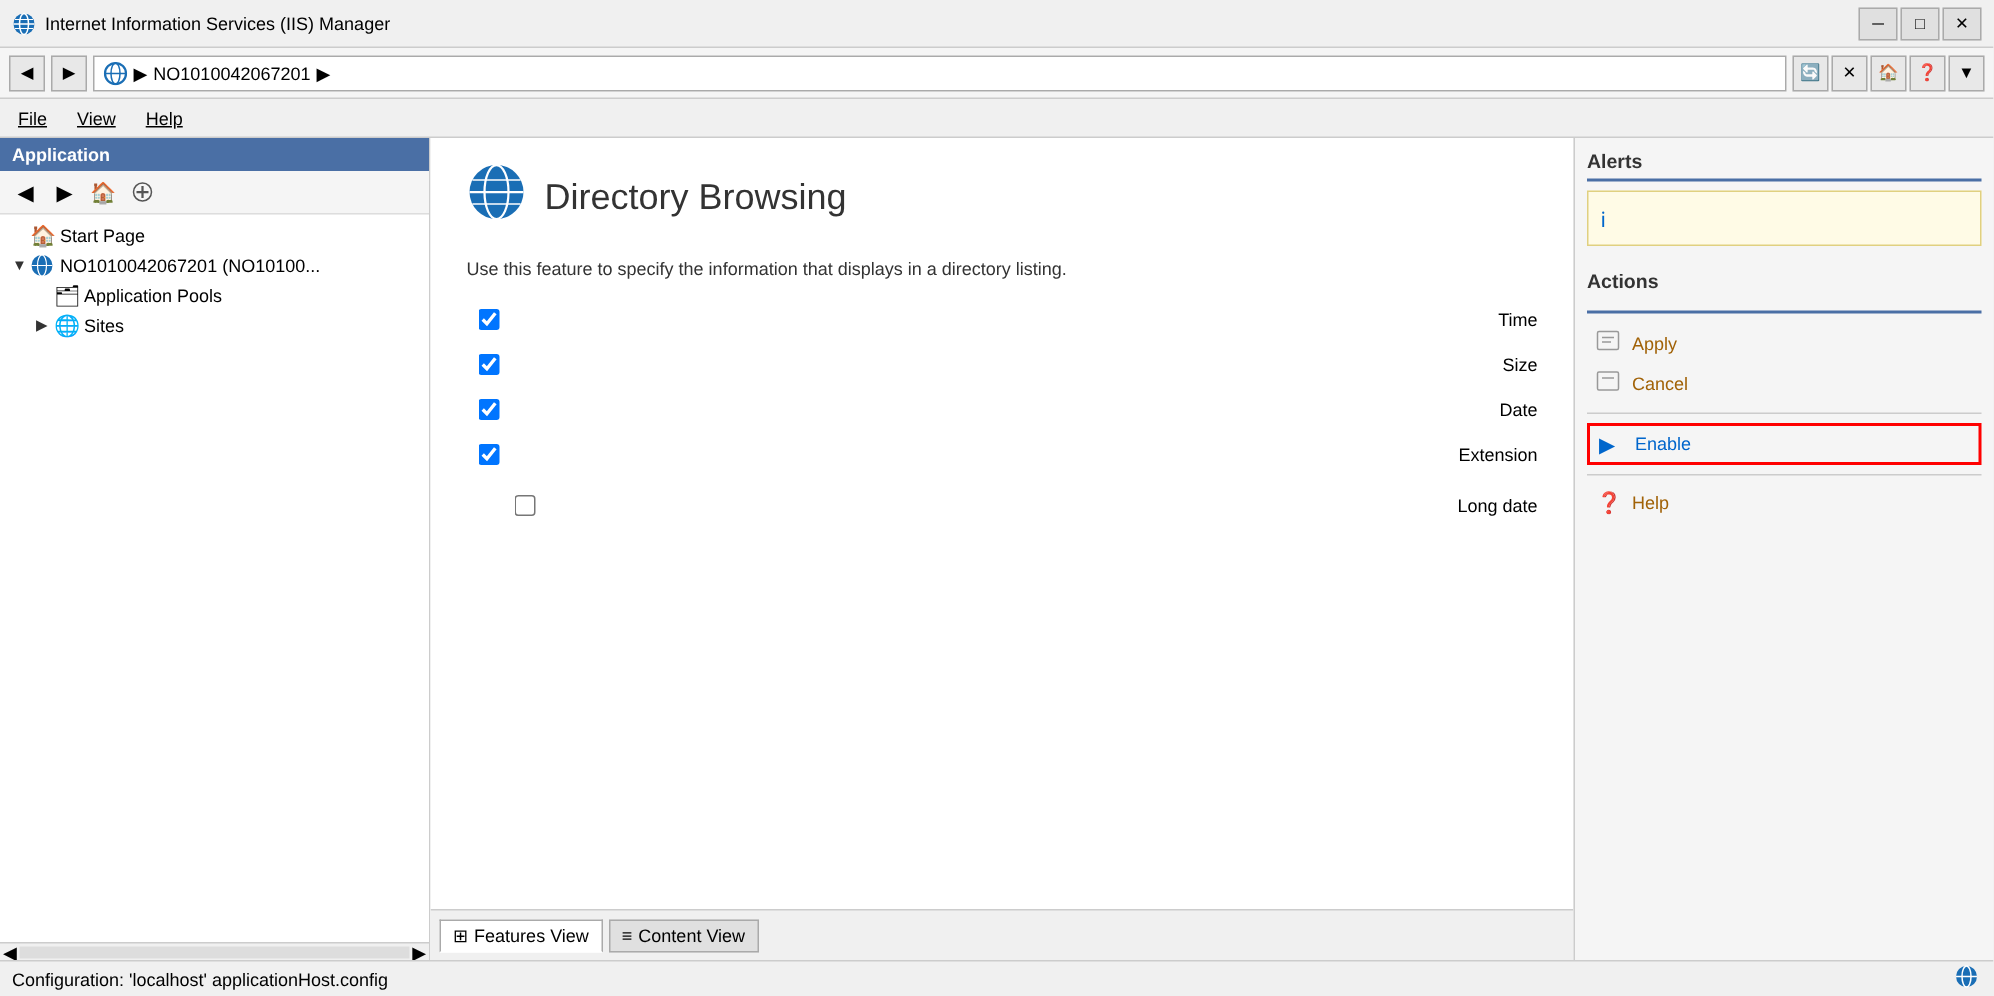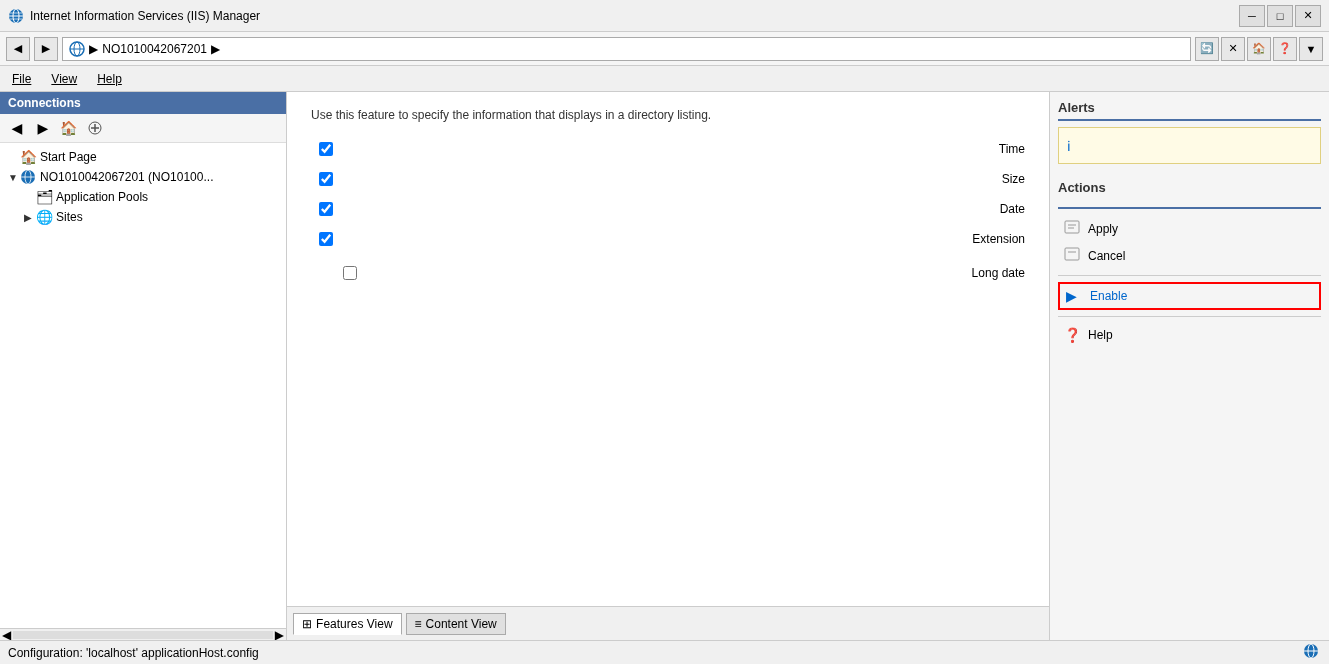--- a/index.html
+++ b/index.html
@@ -189,21 +189,21 @@
     
     .actions-section { padding: 8px; }
     .actions-header { font-weight: bold; font-size: 13px; color: #333; margin-bottom: 6px; border-bottom: 2px solid #4a6fa5; padding-bottom: 12px; }
     .action-item {
       display: flex;
       align-items: center;
       gap: 6px;
       padding: 4px 6px;
       cursor: pointer;
       font-size: 12px;
-      color: #000000;
+      color: #a16207;
     }
     .action-item-icon { font-size: 14px; width: 18px; }
     .action-divider { border-top: 1px solid #ccc; margin: 6px 0; }
     .action-item.enable-highlight {
       color: #0066cc;
       border: 2px solid red;
     }
 
     
     .status-bar {
@@ -263,21 +263,21 @@
 <div class="menu-bar">
   <span class="menu-item">File</span>
   <span class="menu-item">View</span>
   <span class="menu-item">Help</span>
 </div>
 
 <div class="main-layout">
 
   <div class="connections-panel">
     <div class="connections-header">
-      <span>Connections</span>
+      <span>Application</span>
     </div>
     <div class="connections-toolbar">
       <button class="toolbar-icon-btn">◀</button>
       <button class="toolbar-icon-btn">▶</button>
       <button class="toolbar-icon-btn">🏠</button>
       <button class="toolbar-icon-btn">
         <svg width="16" height="16" viewBox="0 0 16 16">
           <circle cx="8" cy="8" r="6" fill="none" stroke="#555" stroke-width="1"></circle>
           <line x1="8" y1="4" x2="8" y2="12" stroke="#555" stroke-width="1.5"></line>
           <line x1="4" y1="8" x2="12" y2="8" stroke="#555" stroke-width="1.5"></line>
@@ -320,20 +320,32 @@
     </div>
     <div class="connections-scrollbar">
       <span>◀</span>
       <div style="flex:1; height:8px; background:#ddd; margin:0 2px;"></div>
       <span>▶</span>
     </div>
   </div>
 
   <div class="content-area">
     <div class="content-main">
+      <div class="page-header">
+        <div class="page-icon">
+          <svg width="40" height="40" viewBox="0 0 40 40">
+            <circle cx="20" cy="20" r="18" fill="#1a6eb5"></circle>
+            <ellipse cx="20" cy="20" rx="8" ry="18" fill="none" stroke="white" stroke-width="1.5"></ellipse>
+            <line x1="2" y1="20" x2="38" y2="20" stroke="white" stroke-width="1.5"></line>
+            <line x1="4" y1="12" x2="36" y2="12" stroke="white" stroke-width="1"></line>
+            <line x1="4" y1="28" x2="36" y2="28" stroke="white" stroke-width="1"></line>
+          </svg>
+        </div>
+        <h1 class="page-title">Directory Browsing</h1>
+      </div>
       <p class="page-description">Use this feature to specify the information that displays in a directory listing.</p>
       <div class="checkbox-list">
         <div class="checkbox-item">
           <input type="checkbox" checked="" style="">
           <span class="checkbox-label">Time</span>
         </div>
         <div class="checkbox-item">
           <input type="checkbox" checked="" style="">
           <span class="checkbox-label">Size</span>
         </div>

